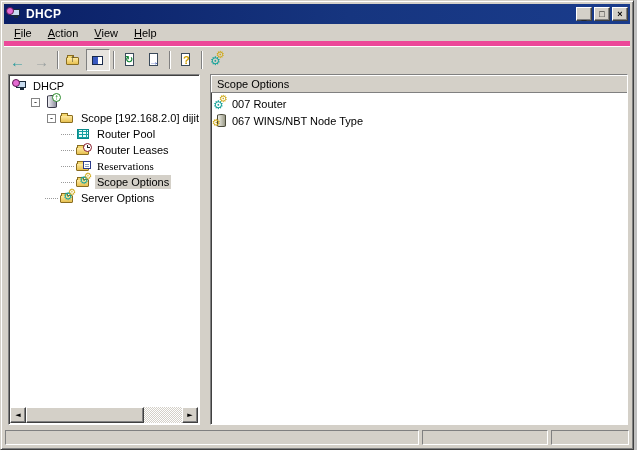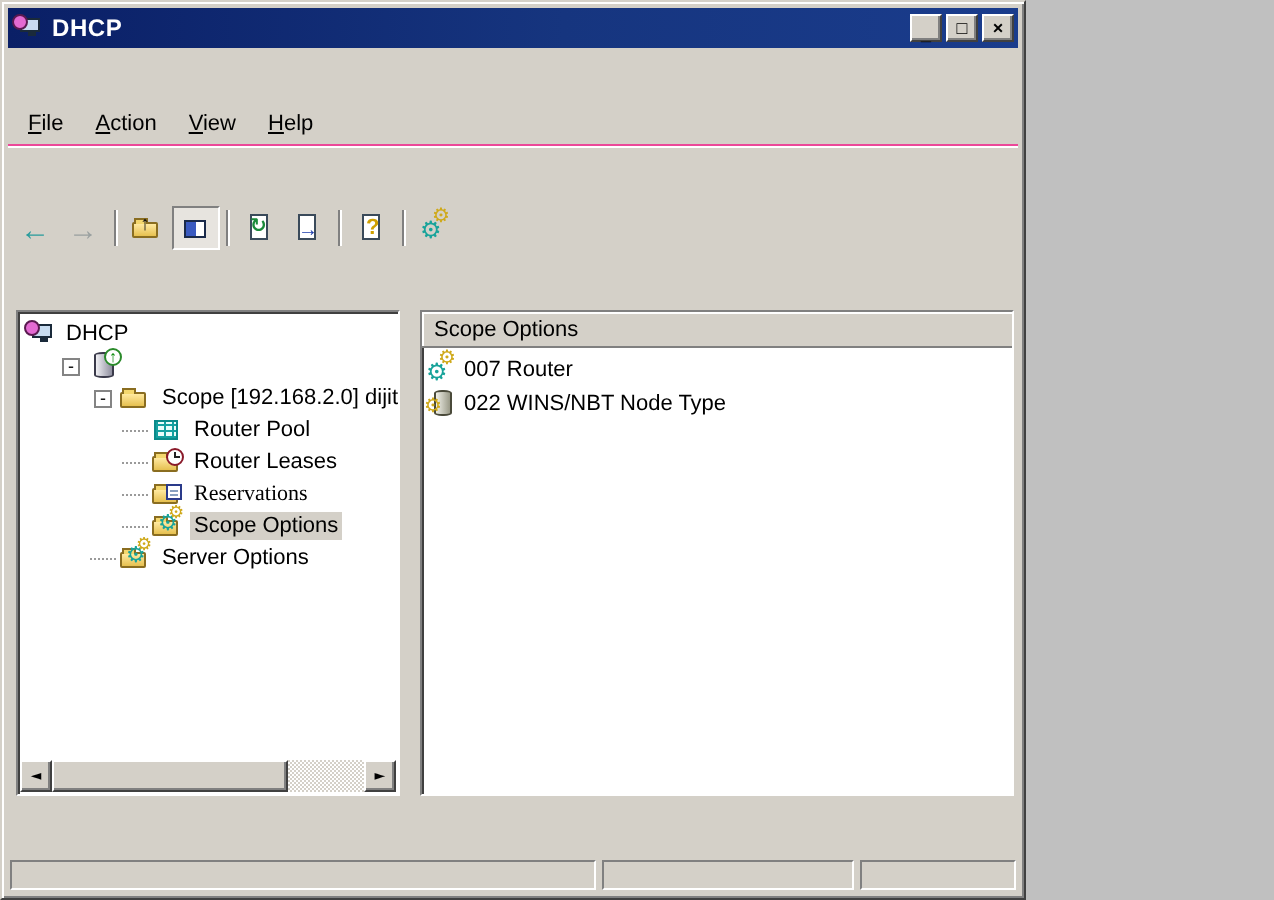--- a/index.html
+++ b/index.html
@@ -1,36 +1,36 @@
 <!DOCTYPE html>
 <html><head>
 <meta charset="utf-8">
 <style>
   html,body{margin:0;padding:0;background:#c0c0c0;}
   *{box-sizing:border-box;}
   body{font-family:"Liberation Sans","DejaVu Sans",sans-serif;}
 
-  .window{width:513px;height:450px;background:#d4d0c8;position:relative;
+  .window{width:634px;height:450px;background:#d4d0c8;position:relative;
     border:1px solid;border-color:#d4d0c8 #404040 #404040 #d4d0c8;
     box-shadow:inset 1px 1px 0 #fff, inset -1px -1px 0 #808080;
-    padding:3px;display:flex;flex-direction:column;overflow:hidden;gap:27px;}
+    padding:3px;display:flex;flex-direction:column;overflow:hidden;}
 
   
   .titlebar{height:20px;flex:none;background:linear-gradient(90deg,#0a1f66,#16357f 55%,#1a3c8c);
     display:flex;align-items:center;padding:0 2px;}
   .title-text{color:#fff;font-weight:bold;font-size:12px;margin-left:4px;flex:1;letter-spacing:.3px;}
   .winbtns{display:flex;gap:2px;}
   .winbtn{width:16px;height:14px;background:#d4d0c8;border:1px solid;border-color:#fff #404040 #404040 #fff;
     box-shadow:inset -1px -1px 0 #808080;font-size:9px;font-weight:bold;color:#000;
     display:flex;align-items:center;justify-content:center;line-height:1;}
   .winbtn.min span{position:relative;top:3px;}
 
   
   .menubar{height:22px;flex:none;display:flex;align-items:center;font-size:11px;color:#000;
-    border-bottom:1px solid #ec4899;box-shadow:0 1px 0 #fff;padding-left:2px;}
+    border-bottom:5px solid #ec4899;box-shadow:0 1px 0 #fff;padding-left:2px;}
   .menu-item{padding:2px 8px;}
   .menu-item u{text-decoration:underline;}
 
   
   .toolbar{height:27px;flex:none;display:flex;align-items:center;padding:1px 2px;}
   .tb{width:24px;height:22px;display:flex;align-items:center;justify-content:center;
     position:relative;border:1px solid transparent;}
   .tb.pressed{border-color:#808080 #fff #fff #808080;background:#e7e4df;}
   .tbsep{width:2px;height:18px;border-left:1px solid #808080;border-right:1px solid #fff;margin:0 3px;}
 
@@ -319,21 +319,21 @@
               <i class="b"></i>
               <i class="o"></i>
             </span>
             <span>007 Router</span>
           </div>
           <div class="lrow">
             <span class="icon16  ic-option-server">
               <i class="b"></i>
               <i class="o"></i>
             </span>
-            <span>022 WINS/NBT Node Type</span>
+            <span>067 WINS/NBT Node Type</span>
           </div>
         </div>
     </div>
   </div>
 
   <div class="statusbar">
       <div class="spanel p1"></div>
       <div class="spanel p2"></div>
       <div class="spanel p3"></div>
     </div>

